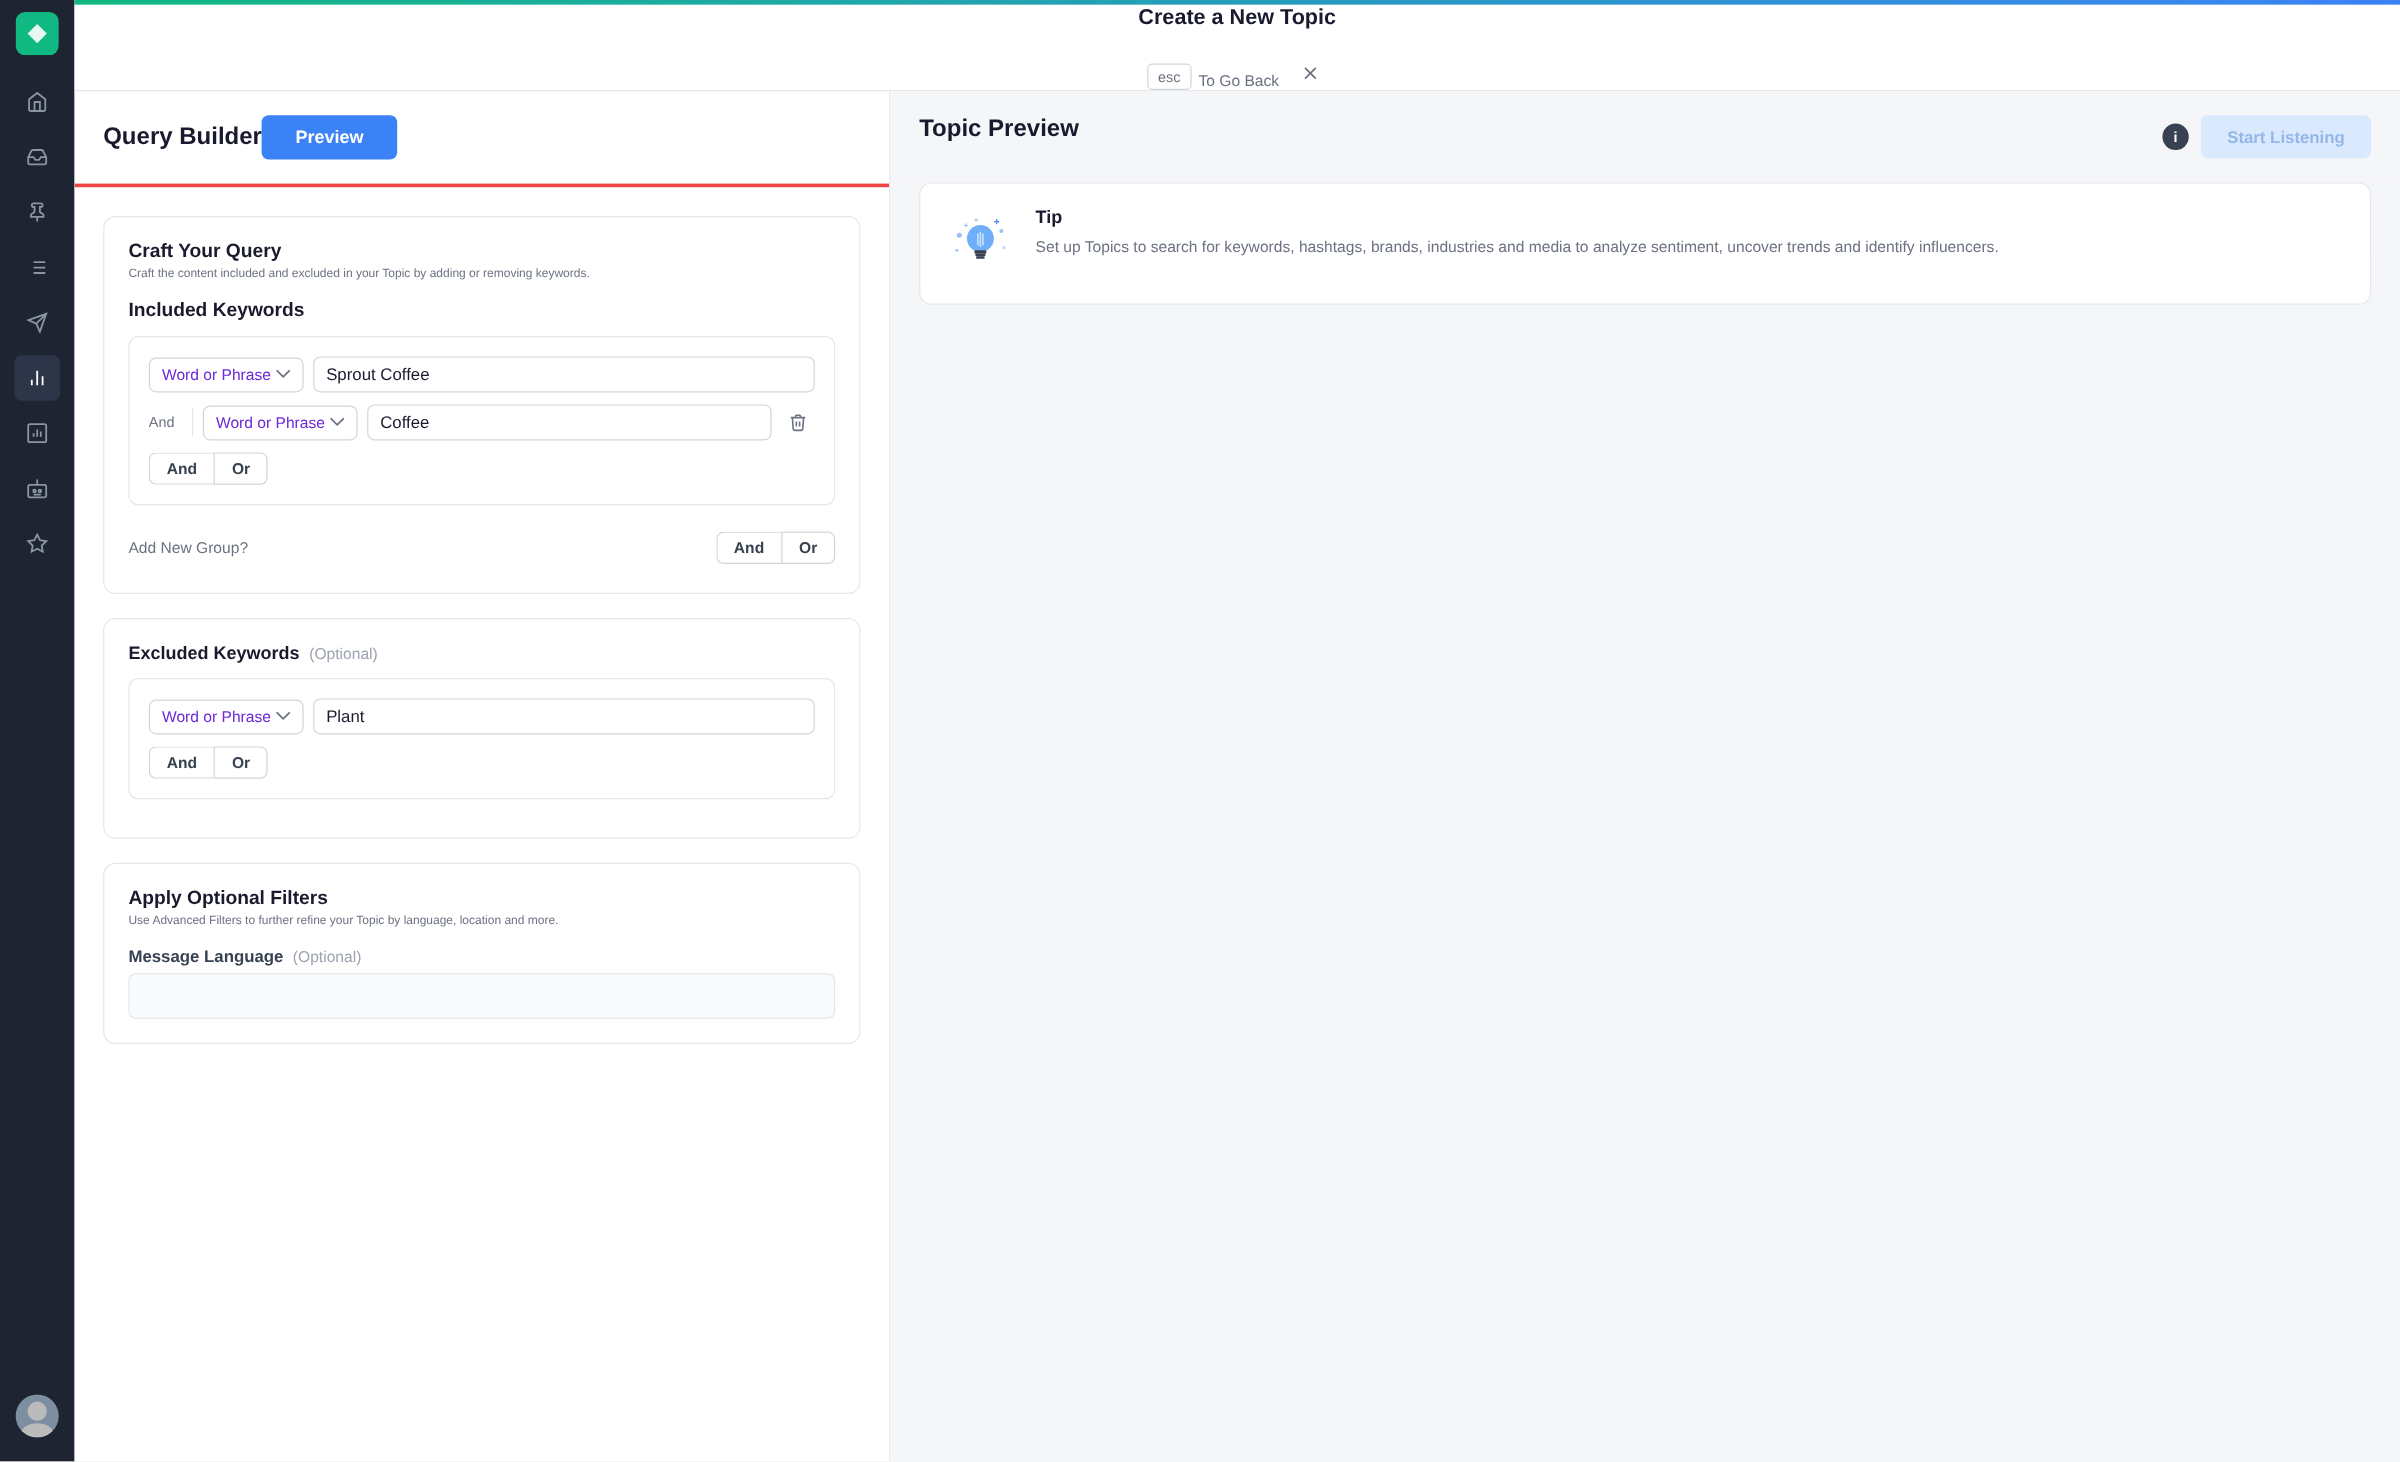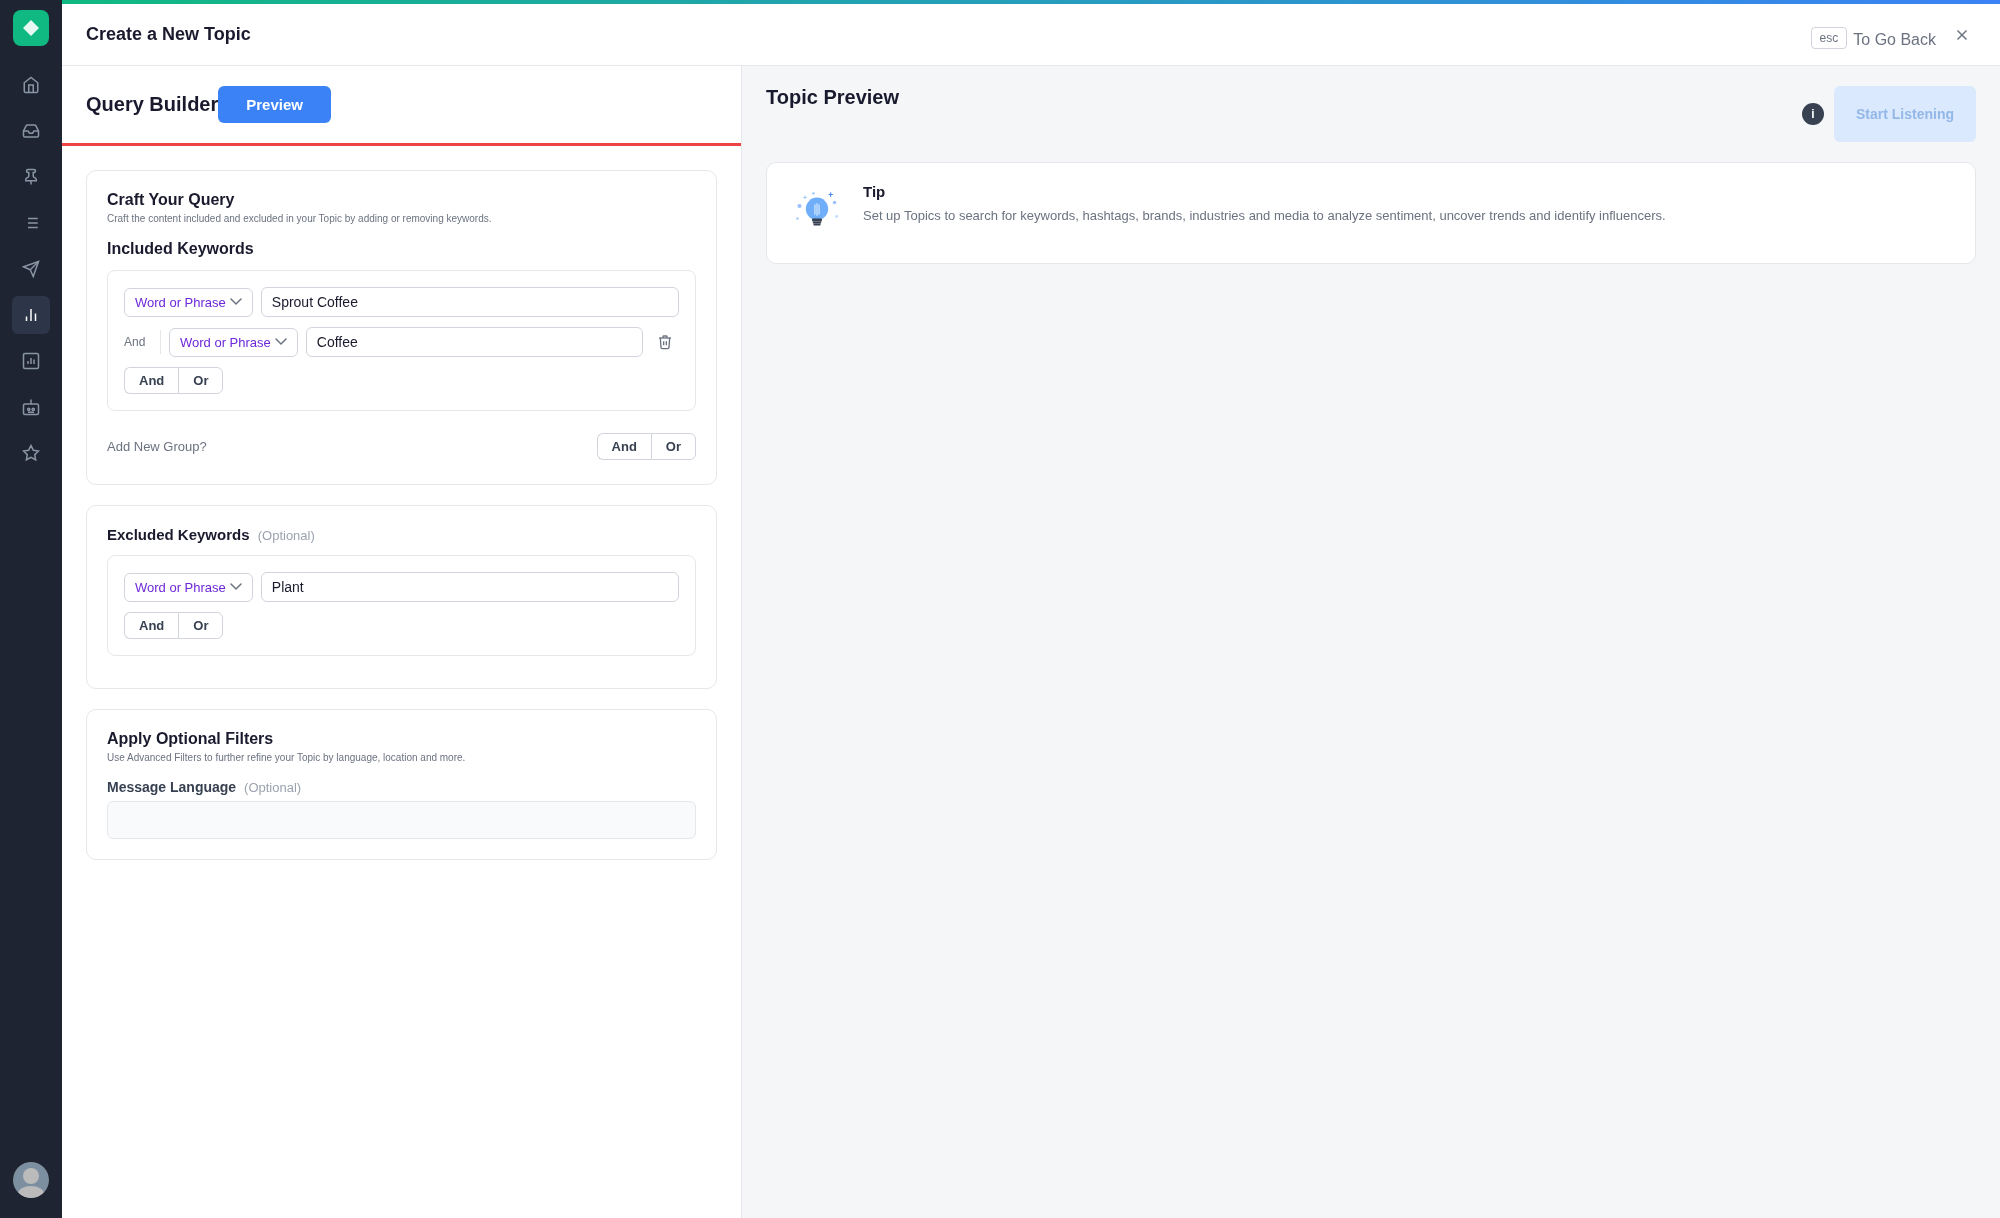--- a/index.html
+++ b/index.html
@@ -50,45 +50,46 @@
     
     .main {
       flex: 1;
       display: flex;
       flex-direction: column;
       overflow: hidden;
     }
 
     
     .topbar {
-      height: 62px;
+      height: 72px;
       background: #fff;
       border-bottom: 1px solid #e5e7eb;
       display: flex;
       align-items: center;
       padding: 0 24px;
       flex-shrink: 0;
+      flex-direction: column;
     }
     .topbar-title {
       font-size: 18px;
       font-weight: 600;
       color: #1a1a2e;
       flex: 1;
     }
     .esc-badge {
       background: #fff;
       border: 1px solid #d1d5db;
       border-radius: 4px;
       padding: 3px 8px;
       font-size: 12px;
       color: #6b7280;
       margin-right: 6px;
     }
     .go-back-text {
-      font-size: 16px;
+      font-size: 13px;
       color: #6b7280;
       margin-right: 12px;
     }
     .close-btn {
       width: 28px;
       height: 28px;
       display: flex;
       align-items: center;
       justify-content: center;
       cursor: pointer;
@@ -288,21 +289,21 @@
       align-items: center;
       justify-content: center;
       cursor: pointer;
       font-weight: bold;
     }
     .start-listening-btn {
       background: #dbe9ff;
       color: #93b8e8;
       border: none;
       border-radius: 6px;
-      padding: 20px 22px;
+      padding: 10px 22px;
       font-size: 14px;
       font-weight: 600;
       cursor: not-allowed;
     }
     .right-content {
       flex: 1;
       padding: 0 24px 24px;
       overflow-y: auto;
     }
 

